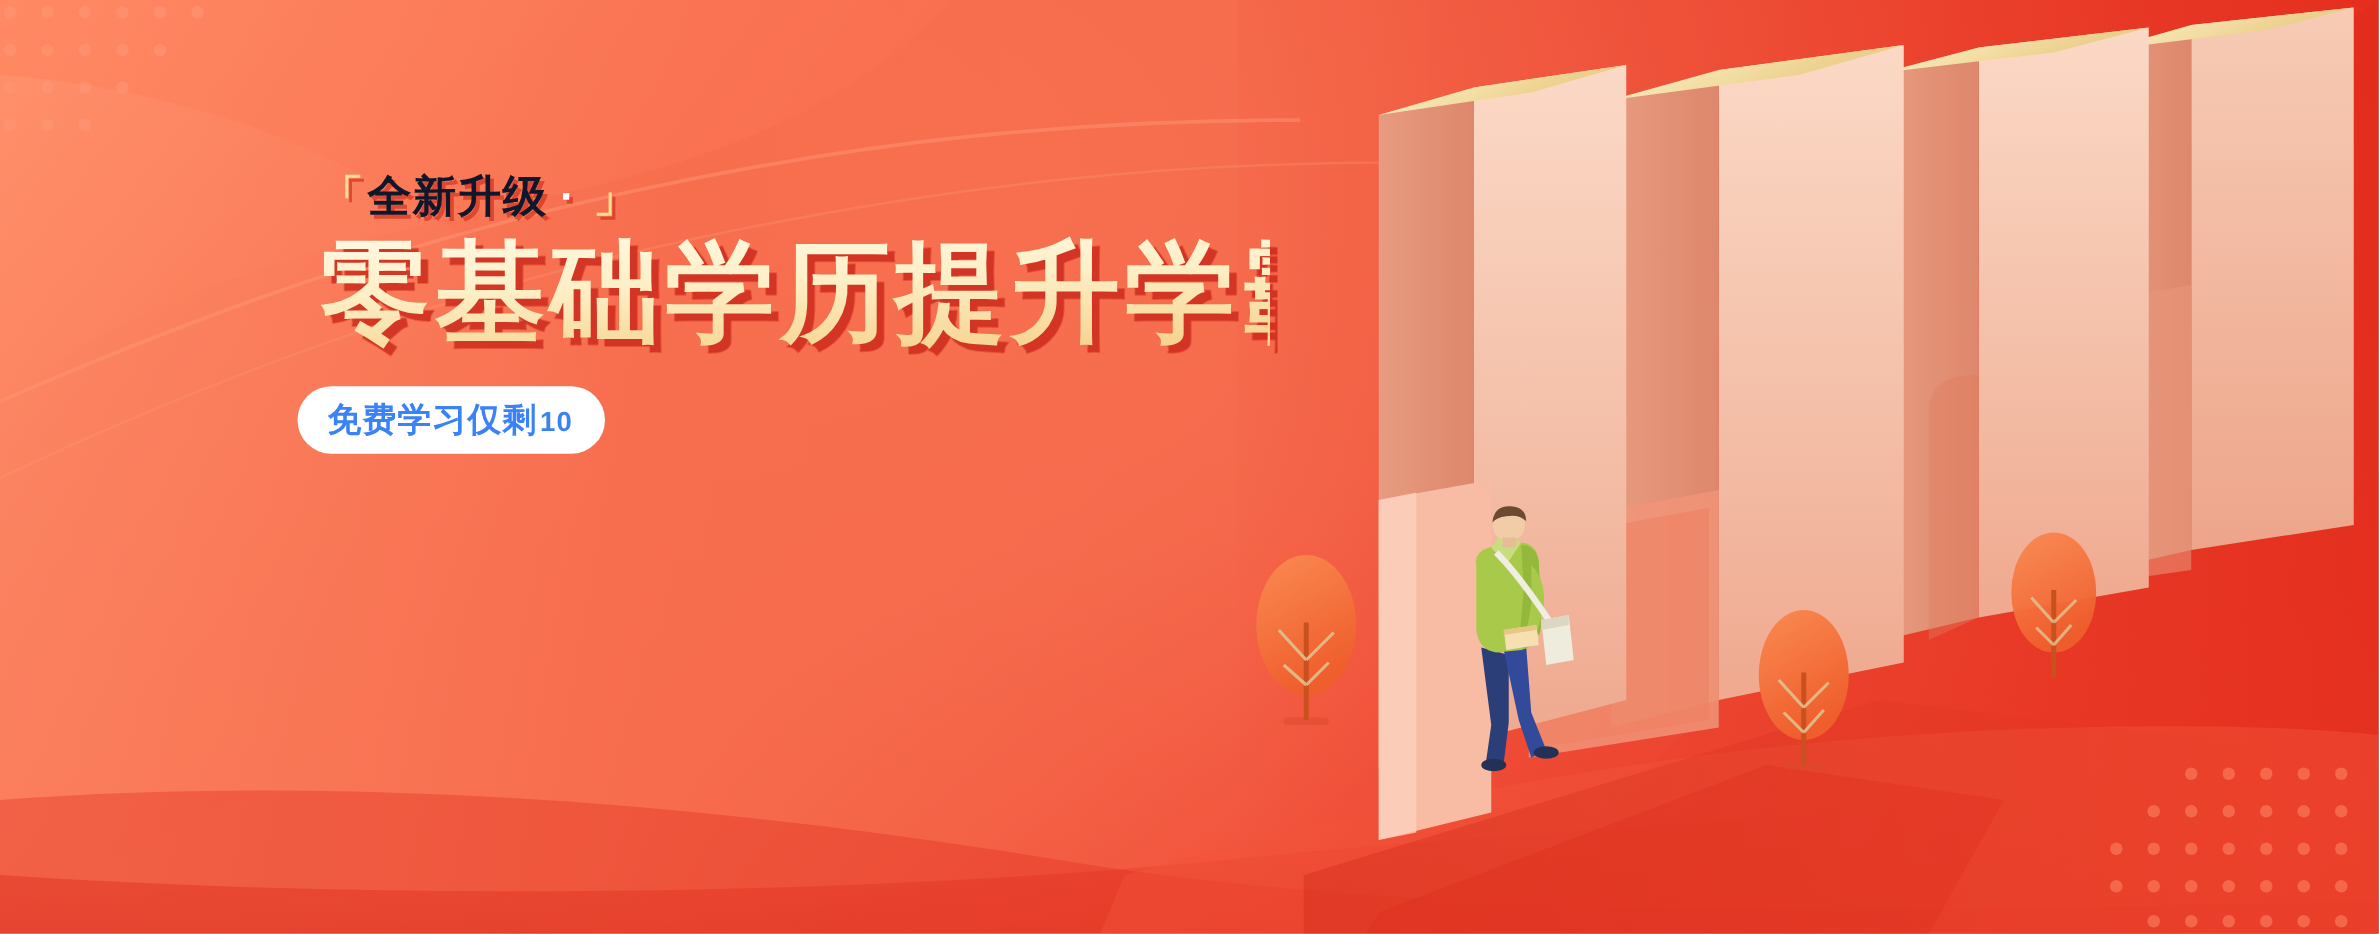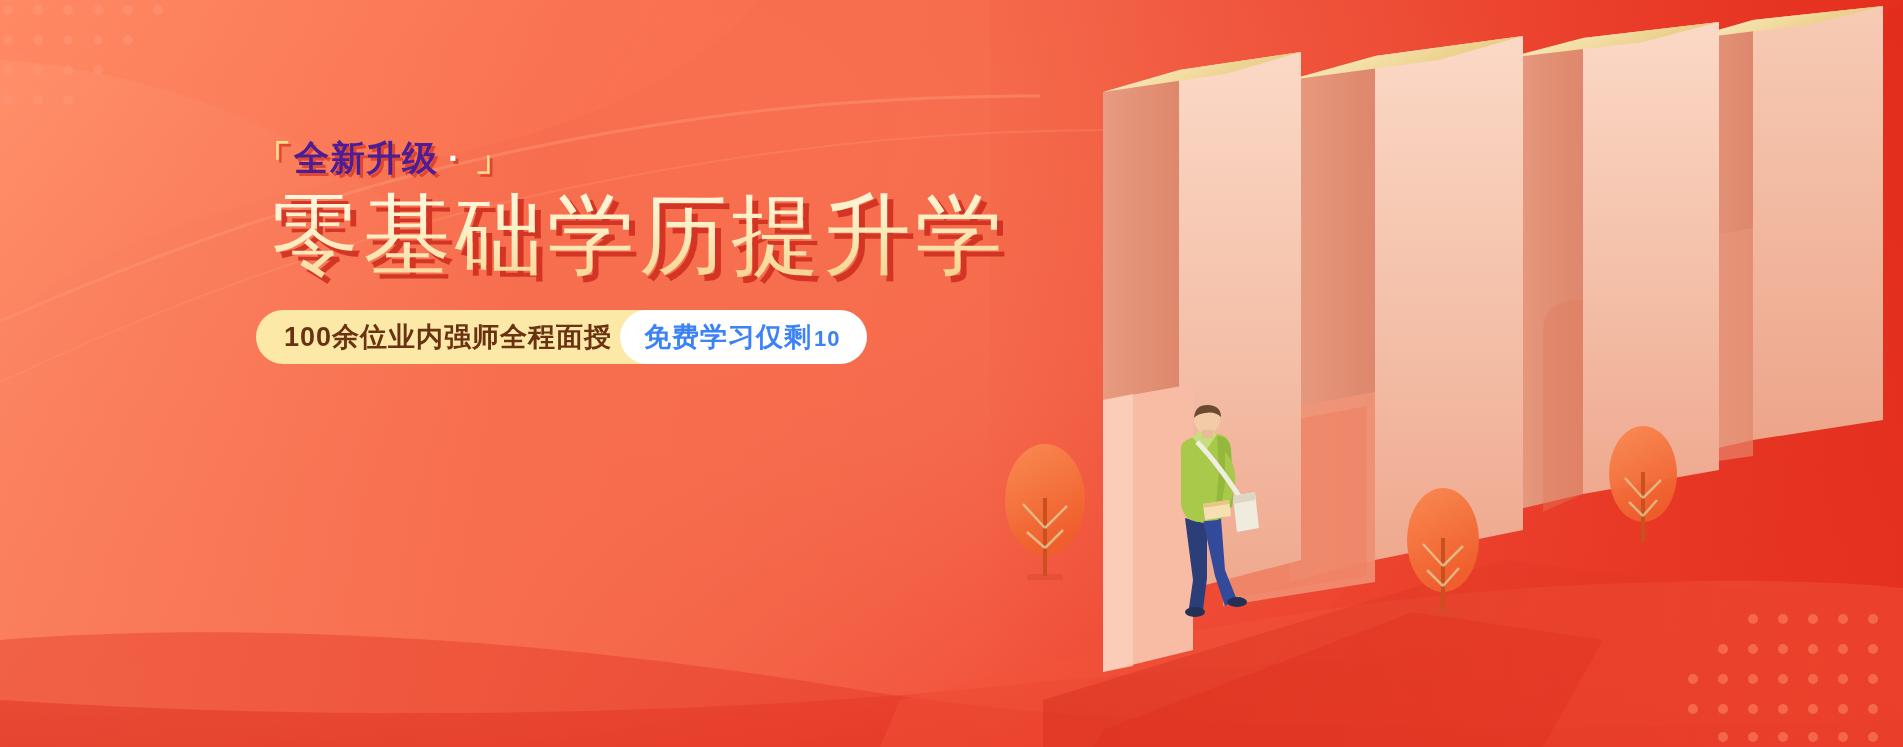--- a/index.html
+++ b/index.html
@@ -49,30 +49,30 @@
     letter-spacing:1px;
     line-height:1;
     white-space:nowrap;
     color:#FFFFFF;
     text-shadow:3px 3px 0 rgba(205,40,25,.62);
     margin:0 0 14px 0;
     display:flex;align-items:baseline;
   }
   .subtitle .brk{color:#FBE08F;font-weight:bold;margin-right:2px;}
   .subtitle .brk.close{margin-left:4px;margin-right:0;}
-  .subtitle .hi{color:#4c1d95;}
+  .subtitle .hi{color:#0f172a;}
   .subtitle .dot{padding:0 10px;color:#fff;}
 
   .headline{
     font-size:88px;
-    font-weight:normal;
+    font-weight:bold;
     line-height:1.02;
     letter-spacing:4px;
     white-space:nowrap;
-    margin:15px;
+    margin:0;
     background:linear-gradient(178deg,#FFF8E2 0%,#FDEFC6 42%,#F8DCA0 78%,#F5D08A 100%);
     -webkit-background-clip:text;
     background-clip:text;
     color:transparent;
     -webkit-text-fill-color:transparent;
     filter:drop-shadow(6px 6px 0 rgba(201,36,24,.78));
   }
 
   .pill-row{
     display:flex;
@@ -362,24 +362,20 @@
     <div class="subtitle">
       <span class="brk">「</span>
       <span class="hi">全新升级</span>
       <span class="dot">·</span>
       <span class="brk close">」</span>
     </div>
 
     <h1 class="headline">零基础学历提升学霸班</h1>
 
     <div class="pill-row">
-      <div class="pill-yellow">
-        <span>100余位业内强师全程面授</span>
-        <span class="tail"></span>
-      </div>
       <div class="pill-white">
         <span>免费学习仅剩</span>
         <span class="num">10</span>
       </div>
     </div>
 
   </div>
 
 </div>
 

